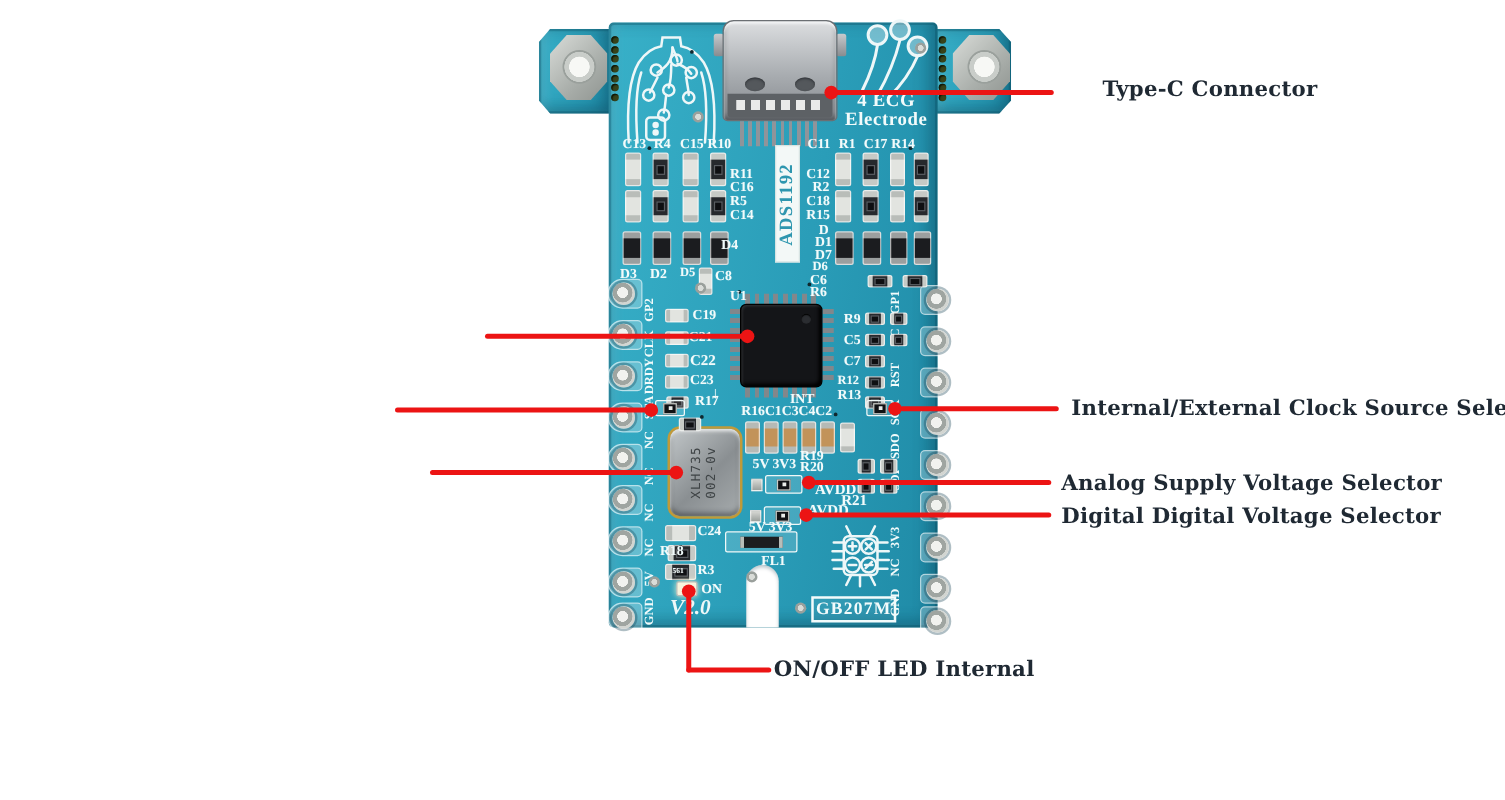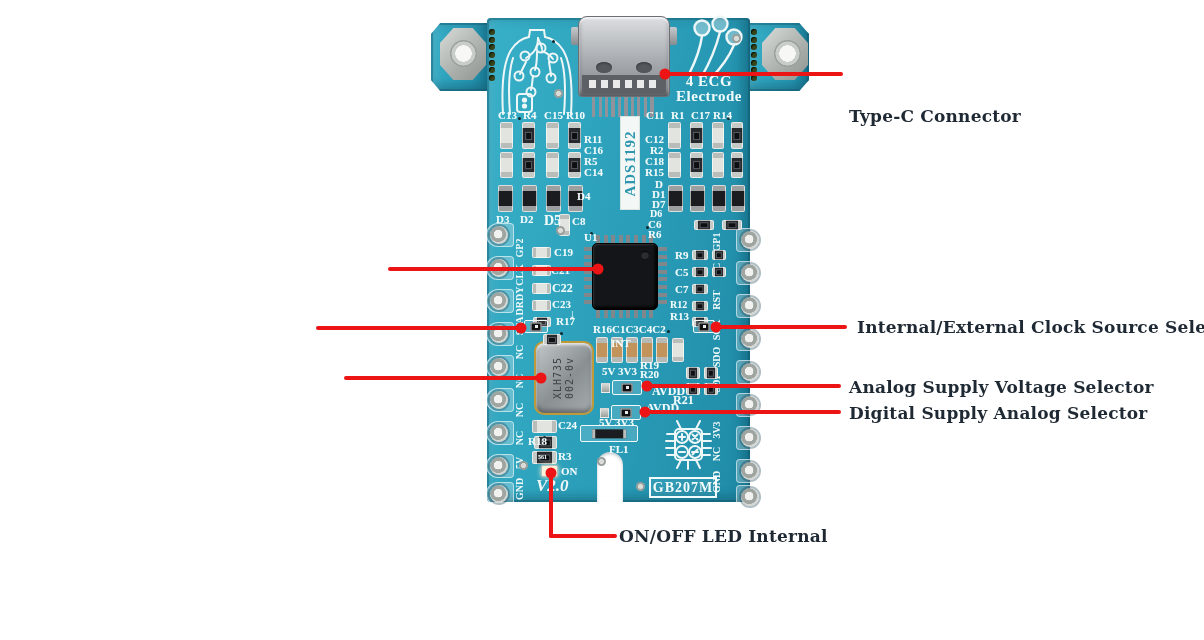--- a/index.html
+++ b/index.html
@@ -435,68 +435,68 @@
       <span class="silk" style="left: 645px; top: 156px; font-size: 11px;">C18</span>
       <span class="silk" style="left: 645px; top: 167px; font-size: 11px;">R15</span>
       <span class="silk" style="left: 655px; top: 179px; font-size: 11px;">D</span>
       <span class="silk" style="left: 652px; top: 189px; font-size: 11px;">D1</span>
       <span class="silk" style="left: 652px; top: 199px; font-size: 11px;">D7</span>
       <span class="silk" style="left: 650px; top: 209px; font-size: 10px;">D6</span>
       <span class="silk" style="left: 648px; top: 219px; font-size: 11px;">C6</span>
       <span class="silk" style="left: 648px; top: 229px; font-size: 11px;">R6</span>
       <span class="silk" style="left: 496px; top: 214px; font-size: 11px;">D3</span>
       <span class="silk" style="left: 520px; top: 214px; font-size: 11px;">D2</span>
-      <span class="silk" style="left: 544px; top: 214px; font-size: 14px;">D5</span>
+      <span class="silk" style="left: 544px; top: 214px; font-size: 10px;">D5</span>
       <span class="silk" style="left: 577px; top: 191px; font-size: 11px;">D4</span>
       <span class="silk" style="left: 572px; top: 216px; font-size: 11px;">C8</span>
       <span class="silk" style="left: 584px; top: 232px; font-size: 11px;">U1</span>
       <span class="silk" style="left: 554px; top: 247px; font-size: 11px;">C19</span>
       <span class="silk" style="left: 551px; top: 265px; font-size: 11px;">C21</span>
       <span class="silk" style="left: 552px; top: 282px; font-size: 12px;">C22</span>
       <span class="silk" style="left: 552px; top: 299px; font-size: 11px;">C23</span>
       <span class="silk" style="left: 556px; top: 316px; font-size: 11px;">R17</span>
       <span class="silk" style="left: 675px; top: 250px; font-size: 11px;">R9</span>
       <span class="silk" style="left: 675px; top: 267px; font-size: 11px; text-align: right;">C5</span>
       <span class="silk" style="left: 675px; top: 284px; font-size: 11px;">C7</span>
       <span class="silk" style="left: 670px; top: 300px; font-size: 10px;">R12</span>
       <span class="silk" style="left: 670px; top: 311px; font-size: 11px;">R13</span>
-      <span class="silk" style="left: 611px; top: 314px; font-size: 11px; margin-top: 24px;">INT</span>
+      <span class="silk" style="left: 632px; top: 314px; font-size: 11px;">INT</span>
       <span class="silk" style="left: 569px; top: 307px; font-size: 13px;">↓</span>
       <span class="silk" style="left: 593px; top: 324px; font-size: 11px;">R16C1C3C4C2</span>
       <span class="silk" style="left: 602px; top: 366px; font-size: 11px;">5V 3V3</span>
       <span class="silk" style="left: 652px; top: 385px; font-size: 12px;">AVDD</span>
       <span class="silk" style="left: 646px; top: 402px; font-size: 12px;">AVDD</span>
       <span class="silk" style="left: 599px; top: 417px; font-size: 11px;">5V 3V3</span>
       <span class="silk" style="left: 640px; top: 360px; font-size: 11px;">R19</span>
       <span class="silk" style="left: 640px; top: 369px; font-size: 11px;">R20</span>
       <span class="silk" style="left: 673px; top: 394px; font-size: 12px;">R21</span>
       <span class="silk" style="left: 609px; top: 444px; font-size: 11px;">FL1</span>
       <span class="silk" style="left: 558px; top: 420px; font-size: 11px;">C24</span>
       <span class="silk" style="left: 528px; top: 436px; font-size: 11px;">R18</span>
       <span class="silk" style="left: 558px; top: 451px; font-size: 11px;">R3</span>
       <span class="silk" style="left: 561px; top: 466px; font-size: 11px;">ON</span>
       <span class="silk" style="left: 538px; top: 454px; font-size: 6px;">561</span>
     </div>
   <div class="abs" id="ann-layer" style="left:0;top:0">
       <div class="ann-seg" style="left: 665px; top: 72px; width: 178px; height: 4px;"></div>
       <div class="ann-dot" style="left: 665px; top: 74px;"></div>
-      <div class="ann-label" style="top: 72px; left: 849px; margin-top: 44px;">Type-C Connector</div>
+      <div class="ann-label" style="top: 72px; left: 882px;">Type-C Connector</div>
       <div class="ann-seg" style="left: 388px; top: 267px; width: 210px; height: 4px;"></div>
       <div class="ann-dot" style="left: 598px; top: 269px;"></div>
       <div class="ann-seg" style="left: 316px; top: 326px; width: 206px; height: 4px;"></div>
       <div class="ann-dot" style="left: 521px; top: 328px;"></div>
       <div class="ann-seg" style="left: 344px; top: 376px; width: 197px; height: 4px;"></div>
       <div class="ann-dot" style="left: 541px; top: 378px;"></div>
       <div class="ann-seg" style="left: 720px; top: 325px; width: 127px; height: 4px;"></div>
       <div class="ann-dot" style="left: 716px; top: 327px;"></div>
       <div class="ann-label" style="top: 327px; left: 857px;">Internal/External Clock Source Selector</div>
       <div class="ann-seg" style="left: 651px; top: 384px; width: 190px; height: 4px;"></div>
       <div class="ann-dot" style="left: 647px; top: 386px;"></div>
       <div class="ann-label" style="top: 387px; left: 849px;">Analog Supply Voltage Selector</div>
       <div class="ann-seg" style="left: 649px; top: 410px; width: 192px; height: 4px;"></div>
       <div class="ann-dot" style="left: 645px; top: 412px;"></div>
-      <div class="ann-label" style="top: 413px; left: 849px;">Digital Supply Analog Selector</div>
+      <div class="ann-label" style="top: 413px; left: 849px;">Digital Digital Voltage Selector</div>
       <div class="ann-seg" style="left: 549px; top: 475px; width: 4px; height: 63px;"></div>
       <div class="ann-seg" style="left: 549px; top: 534px; width: 68px; height: 4px;"></div>
       <div class="ann-dot" style="left: 551px; top: 473px;"></div>
       <div class="ann-label" style="top: 536px; left: 619px;">ON/OFF LED Internal</div>
     </div>
 </div>
 
 </body></html>

